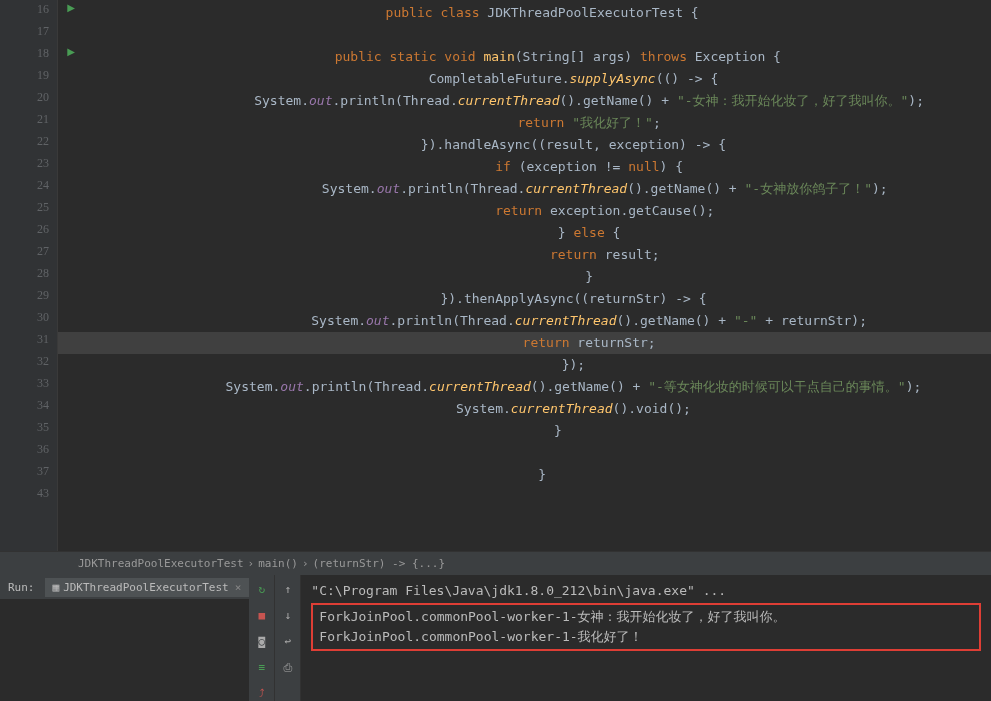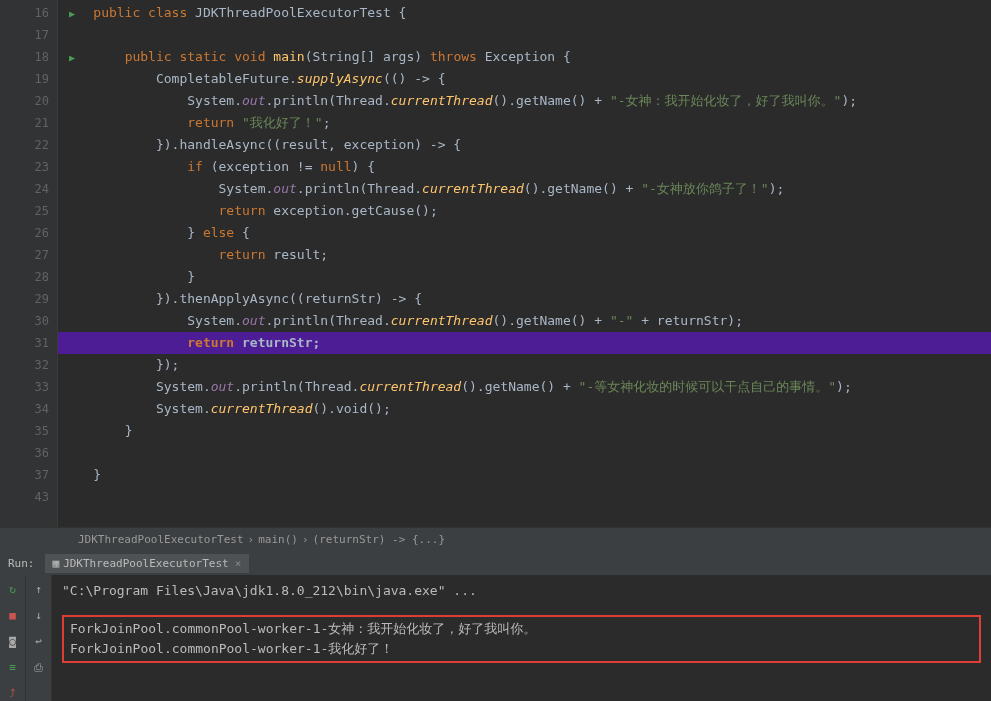--- a/index.html
+++ b/index.html
@@ -24,24 +24,25 @@
   width: 58px;
   background: #313335;
   border-right: 1px solid #3a3a3a;
   padding-top: 2px;
   display: flex;
   flex-direction: column;
 }
 .line-row {
   height: 22px;
   display: flex;
-  align-items: center;
+  align-items: flex-start;
   justify-content: flex-end;
   padding-right: 8px;
   position: relative;
+  font-family: Liberation Serif, serif;
 }
 .line-num {
   color: #606366;
   font-size: 12px;
 }
 .run-icon {
   position: absolute;
   right: -18px;
   color: #499c54;
   font-size: 10px;
@@ -49,24 +50,24 @@
 .code-area {
   flex: 1;
   padding-top: 2px;
   position: relative;
 }
 .code-line {
   height: 22px;
   line-height: 22px;
   white-space: pre;
   padding-left: 4px;
+  text-align: center;
 }
 .highlighted-line {
-  background: #4c1d95;
-  font-weight: bold;
+  background: #404040;
 }
 .kw { color: #cc7832; }
 .str { color: #6a8759; }
 .fn { color: #ffc66d; }
 .static-field { color: #9876aa; font-style: italic; }
 .static-method { color: #ffc66d; font-style: italic; }
 .plain { color: #a9b7c6; }
 .breadcrumb {
   height: 24px;
   background: #3c3f41;
@@ -131,25 +132,24 @@
 .console {
   flex: 1;
   padding: 6px 10px;
   font-size: 13px;
   line-height: 20px;
 }
 .console-line { white-space: pre; color: #bbb; }
 .highlight-box {
   border: 2px solid #de3e35;
   padding: 2px 6px;
-  margin-top: 14px;
+  margin-top: 2px;
 }
 .run-container {
   display: flex;
-  flex-direction: column;
 }
 </style>
 </head>
 <body>
 
 <div class="editor-area">
   <div class="gutter" id="gutter">
       <div class="line-row">
         <span class="line-num">16</span>
         <span class="run-icon">▶</span>

